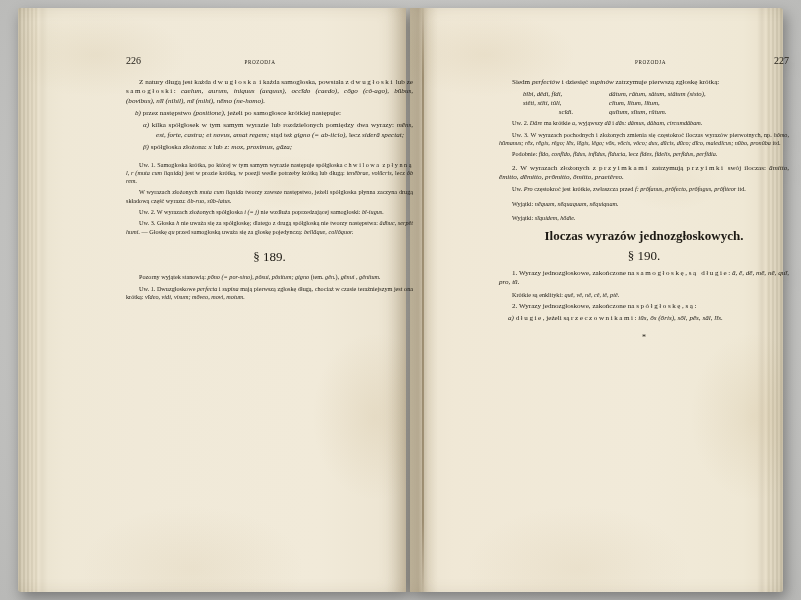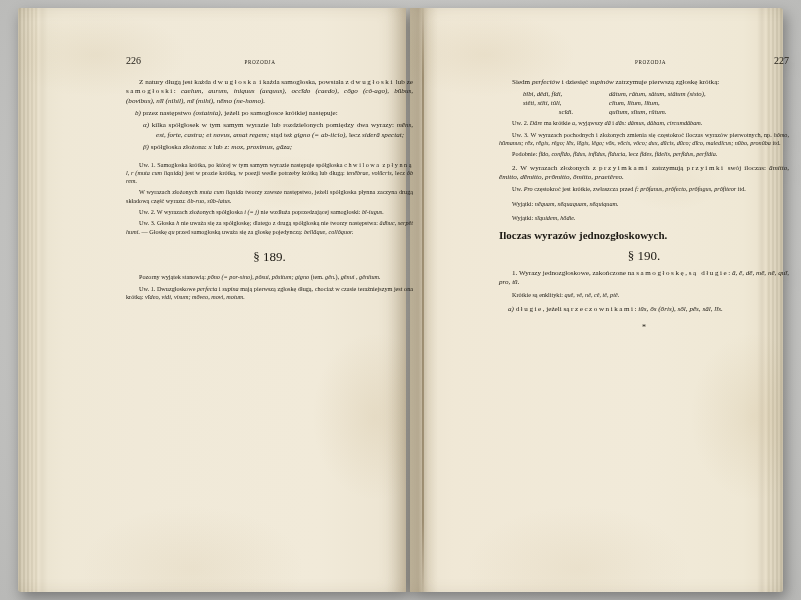--- a/index.html
+++ b/index.html
@@ -106,21 +106,21 @@
   .gap{height:5.2px;}
   .gap-sm{height:3px;}
   .gap-lg{height:9px;}
 
   i,.it{font-style:italic;}
   .sp{letter-spacing:1.55px;}
   .note{font-size:6.2px;line-height:8.3px;text-indent:13px;}
   .lvl1{padding-left:20px;text-indent:-11px;}
   .lvl2{padding-left:30px;text-indent:-13px;}
   .sect{text-align:center;text-indent:0;font-size:13px;margin:7px 0 6px;}
-  .head{text-indent:0;font-weight:bold;font-size:11px;}
+  .head{text-align:center;text-indent:0;font-weight:bold;font-size:13px;}
   .asterisk{text-align:center;text-indent:0;font-size:8px;letter-spacing:0;}
   table.cols{
     border-collapse:collapse;margin:2px 0 0 24px;font-style:italic;font-size:6.7px;
     line-height:9px;
   }
   table.cols td{padding:0 0 0 0;vertical-align:top;}
   table.cols td.c1{width:86px;}
   td.ctr{text-align:center;}
 </style>
 </head>
@@ -150,21 +150,21 @@
       <div class="gap-sm"></div>
 
       <p>
         Z natury długą jest każda <span class="sp">dwugłoska</span> i każda samogłoska, powstała z <span class="sp">dwugłoski</span> lub ze <span class="sp">samogłoski</span>:
         <i>caelum, aurum, iniquus (aequus), occīdo (caedo), cōgo (cŏ-ago), būbus, (bovibus), nīl (nihil), mī (mihi), nēmo (ne-homo).</i>
       </p>
 
       <div class="gap-sm"></div>
 
       <p class="lvl1">
-        <i>b)</i> przez następstwo <i>(ostatnia)</i>, jeżeli po samogłosce krótkiej następuje:
+        <i>b)</i> przez następstwo <i>(positione)</i>, jeżeli po samogłosce krótkiej następuje:
       </p>
 
       <div class="gap-sm"></div>
 
       <p class="lvl2">
         <i>α)</i> kilka spółgłosek w tym samym wyrazie lub rozdzielonych pomiędzy dwa wyrazy: <i>mēns, est, forte, castra; et novus, amat regem;</i> stąd też <i>gigno (= ab-iicio),</i> lecz <i>siderā spectat;</i>
       </p>
 
       <div class="gap-sm"></div>
 
@@ -315,20 +315,23 @@
       </p>
 
       <div class="gap-sm"></div>
 
       <p class="note">
         Krótkie są enklityki: <i>quĕ, vĕ, nĕ, cĕ, tĕ, ptĕ.</i>
       </p>
 
       <div class="gap-sm"></div>
 
+      <p>
+        2. Wyrazy jednozgłoskowe, zakończone na <span class="sp">spółgłoskę</span>, <span class="sp">są</span>:
+      </p>
 
       <div class="gap-sm"></div>
 
       <p class="lvl1">
         <i>a)</i> <span class="sp">długie</span>, jeżeli są <span class="sp">rzeczownikami</span>: <i>iūs, ōs (ōris), sōl, pēs, sāl, līs.</i>
       </p>
 
       <div class="gap-lg"></div>
 
       <p class="asterisk">*</p>

